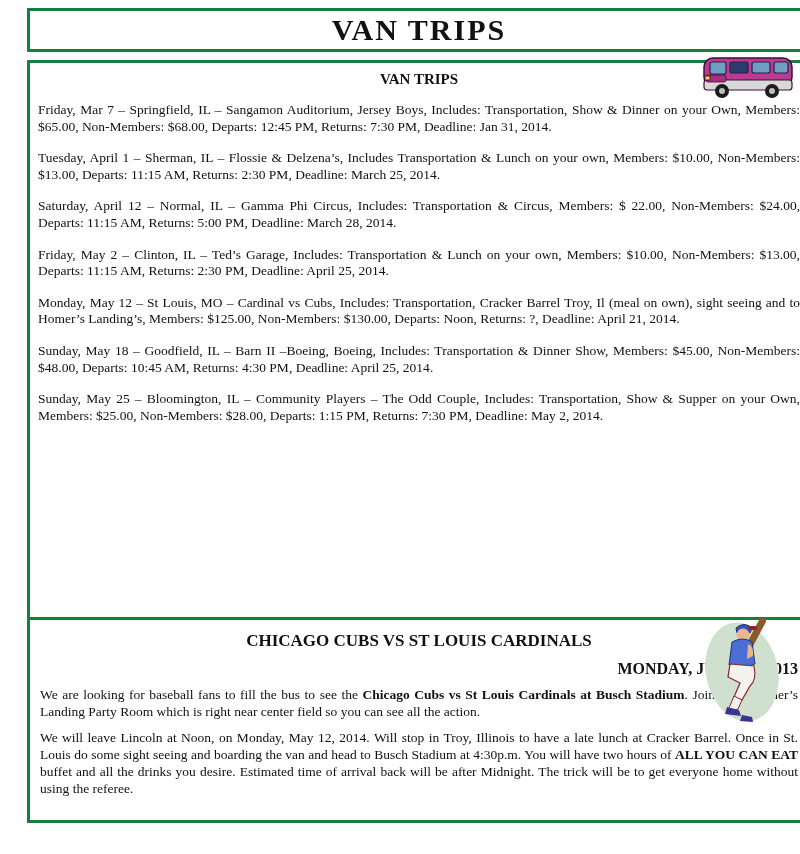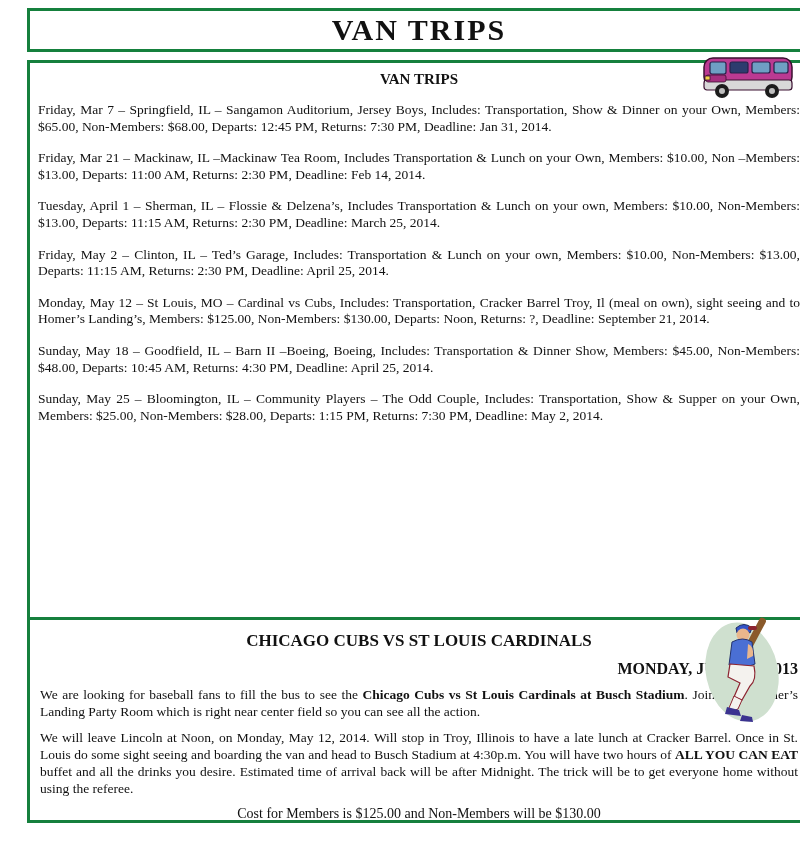--- a/index.html
+++ b/index.html
@@ -29,35 +29,34 @@
 <body>
 
 <div class="box banner">
   <h1>VAN TRIPS</h1>
 </div>
 
 <div class="box trips-box">
   <div class="trips-header">VAN TRIPS</div>
   <div id="trip-list">
       <p class="trip"><span class="b">Friday, Mar 7 – Springfield, IL – </span><span>Sangamon Auditorium, Jersey Boys, Includes: Transportation, Show &amp; Dinner on your Own, Members: $65.00, Non-Members: $68.00, Departs: 12:45 PM, Returns: 7:30 PM, </span><span class="b">Deadline: Jan 31, 2014</span><span>.</span></p>
-      <p class="trip"><span class="b">Friday, Mar 21 – Mackinaw, IL –</span><span>Mackinaw Tea Room, Includes Transportation &amp; Lunch on your Own, Members: $10.00, Non –Members: $13.00, Departs: 11:00 AM, Returns: 2:30 PM, </span><span class="b">Deadline: Feb 14, 2014</span><span>.</span></p>
       <p class="trip"><span class="b">Tuesday, April 1 – Sherman, IL – </span><span>Flossie &amp; Delzena’s, Includes Transportation  &amp; Lunch on your own, Members: $10.00, Non-Members: $13.00, Departs: 11:15 AM, Returns: 2:30 PM, Deadline: </span><span class="b">March 25, 2014</span><span>.</span></p>
+      <p class="trip"><span class="b">Saturday, April 12 – Normal, IL – </span><span>Gamma Phi Circus, Includes: Transportation &amp; Circus, Members: $ 22.00, Non-Members: $24.00, Departs: 11:15 AM, Returns: 5:00 PM, </span><span class="b">Deadline: March 28, 2014</span><span>.</span></p>
       <p class="trip"><span class="b">Friday, May 2 – Clinton, IL – </span><span>Ted’s Garage, Includes: Transportation &amp; Lunch on your own, Members: $10.00, Non-Members: $13.00, Departs: 11:15 AM, Returns: 2:30 PM, </span><span class="b">Deadline: April 25, 2014</span><span>.</span></p>
-      <p class="trip"><span class="b">Monday, May 12 – St Louis, MO – </span><span>Cardinal vs Cubs, Includes: Transportation,  Cracker Barrel Troy, Il (meal on own), sight seeing and to Homer’s Landing’s, Members: $125.00, Non-Members: $130.00, Departs: Noon, Returns: ?, </span><span class="b">Deadline: September 21, 2014</span><span>.</span></p>
+      <p class="trip"><span class="b">Monday, May 12 – St Louis, MO – </span><span>Cardinal vs Cubs, Includes: Transportation,  Cracker Barrel Troy, Il (meal on own), sight seeing and to Homer’s Landing’s, Members: $125.00, Non-Members: $130.00, Departs: Noon, Returns: ?, </span><span class="b">Deadline: April 21, 2014</span><span>.</span></p>
       <p class="trip"><span class="b">Sunday, May 18 – Goodfield, IL – </span><span>Barn II –Boeing, Boeing, Includes: Transportation &amp; Dinner Show, Members: $45.00, Non-Members: $48.00, Departs: 10:45 AM, Returns: 4:30 PM, </span><span class="b">Deadline: April 25, 2014</span><span>.</span></p>
       <p class="trip"><span class="b">Sunday, May 25 – Bloomington, IL – </span><span>Community Players – The Odd Couple, Includes: Transportation, Show &amp; Supper on your Own, Members: $25.00, Non-Members: $28.00, Departs: 1:15 PM, Returns: 7:30 PM, </span><span class="b">Deadline: May 2, 2014</span><span>.</span></p>
     </div>
 </div>
 
 <div class="box cubs-box">
   <div class="cubs-h1">CHICAGO CUBS VS ST LOUIS CARDINALS</div>
   <div class="cubs-h2">MONDAY, JUNE 17, 2013</div>
   <p class="cubs-p"><span>We are looking for baseball fans to fill the bus to see the </span><span class="b">Chicago Cubs vs St Louis Cardinals at Busch Stadium</span><span>.  Join us in Homer’s Landing Party Room which is right  near center field so you can see all the action.</span></p>
   <p class="cubs-p"><span>We will leave Lincoln at Noon, on Monday, May 12, 2014.  Will stop in Troy, Illinois to have a late lunch at Cracker Barrel.  Once in St. Louis do some sight seeing and boarding the van and head to Busch Stadium at 4:30p.m.  You will have two hours of  </span><span class="b">ALL YOU CAN EAT</span><span> buffet and all the drinks you desire.  Estimated time of arrival back will be after Midnight.  The trick will be to get everyone home without using the referee.</span></p>
-  <p class="cost-line">Cost for Members is $125.00 and Non-Members will be $130.00</p>
 </div>
 
 <svg class="clipart van-art" viewBox="0 0 94 46" aria-hidden="true">
   <rect x="2" y="4" width="88" height="28" rx="9" fill="#bb3a92" stroke="#3a1030" stroke-width="1.5"></rect>
   <rect x="2" y="26" width="88" height="10" rx="3" fill="#d8d8d8" stroke="#3a1030" stroke-width="1.2"></rect>
   <rect x="8" y="8" width="16" height="12" rx="2" fill="#6f9fc4" stroke="#26224a" stroke-width="1.2"></rect>
   <rect x="28" y="8" width="18" height="11" rx="2" fill="#2d3c6e" stroke="#26224a" stroke-width="1.2"></rect>
   <rect x="50" y="8" width="18" height="11" rx="2" fill="#6f9fc4" stroke="#26224a" stroke-width="1.2"></rect>
   <rect x="72" y="8" width="14" height="11" rx="2" fill="#6f9fc4" stroke="#26224a" stroke-width="1.2"></rect>
   <rect x="4" y="21" width="20" height="7" rx="2" fill="#a62f80" stroke="#3a1030" stroke-width="0.8"></rect>

